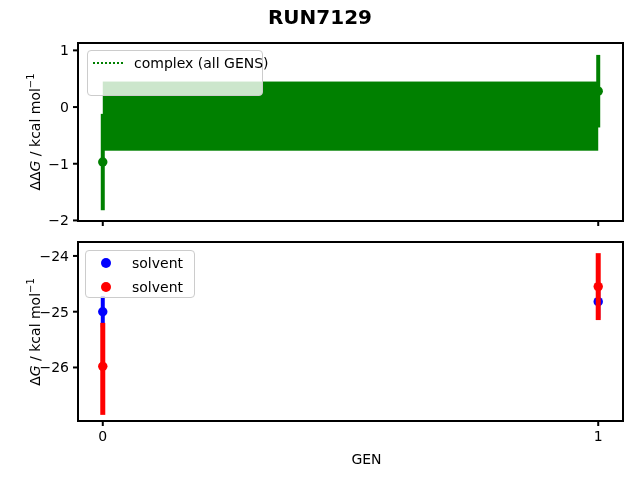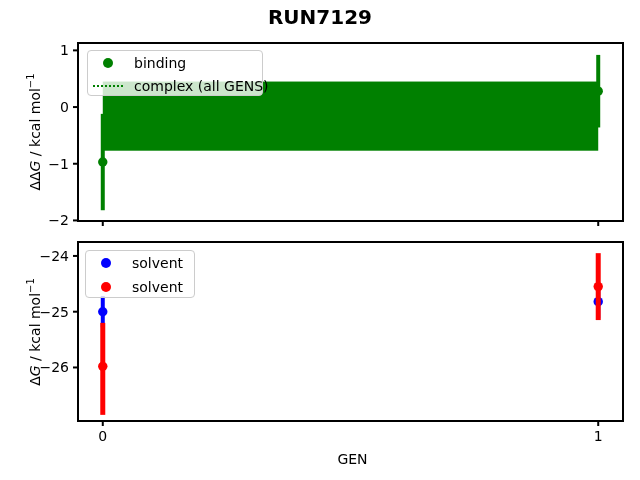--- a/index.html
+++ b/index.html
@@ -7,21 +7,21 @@
        font-family:"DejaVu Sans",sans-serif;color:#000;}
   svg{position:absolute;left:0;top:0;}
   svg text{font-family:"DejaVu Sans",sans-serif;fill:#000;}
   .fig-title{position:absolute;top:5px;left:0;width:640px;text-align:center;
              font-size:20px;font-weight:bold;}
   .ylabel{position:absolute;width:172px;height:18px;line-height:18px;text-align:center;
           font-size:14px;transform:rotate(-90deg);white-space:nowrap;}
   .ylabel-top{left:-55px;top:123px;}
   .ylabel-bottom{left:-55px;top:323px;}
   .ylabel sup{font-size:10px;}
-  .xlabel{position:absolute;left:80px;top:451px;width:545px;text-align:center;font-size:14px;}
+  .xlabel{position:absolute;left:94px;top:451px;width:545px;text-align:center;font-size:14px;}
   .legend{position:absolute;background:rgba(255,255,255,0.8);
           border:1px solid #cccccc;border-radius:4px;box-sizing:border-box;padding-left:4px;}
   .legend-top{left:87px;top:50px;width:176px;height:46px;}
   .legend-bottom{left:85px;top:250px;width:110px;height:48px;}
   .lrow{display:flex;align-items:center;height:23px;}
   .legend-bottom .lrow{height:24px;}
   .lhandle{width:32px;display:flex;justify-content:center;align-items:center;flex:none;}
   .dot{width:10px;height:10px;border-radius:50%;display:inline-block;}
   .dline{width:30px;height:0;border-top:2px dotted #008000;display:inline-block;}
   .ltext{margin-left:10px;font-size:14px;white-space:nowrap;}
@@ -72,26 +72,20 @@
 
 <div class="ylabel ylabel-top"><span>ΔΔ</span><i>G</i><span> / kcal mol</span><sup>−1</sup></div>
 
 <div class="ylabel ylabel-bottom"><span>Δ</span><i>G</i><span> / kcal mol</span><sup>−1</sup></div>
 
 <div class="xlabel">GEN</div>
 
 <div class="legend legend-top">
   <div class="lrow">
     <span class="lhandle">
-        <span class="dot" style="background: rgb(0, 128, 0);"></span>
-      </span>
-    <span class="ltext">binding</span>
-  </div>
-  <div class="lrow">
-    <span class="lhandle">
         <span class="dline" style="border-top-color: rgb(0, 128, 0);"></span>
       </span>
     <span class="ltext">complex (all GENS)</span>
   </div>
 </div>
 
 <div class="legend legend-bottom">
   <div class="lrow">
     <span class="lhandle">
         <span class="dot" style="background: rgb(0, 0, 255);"></span>

